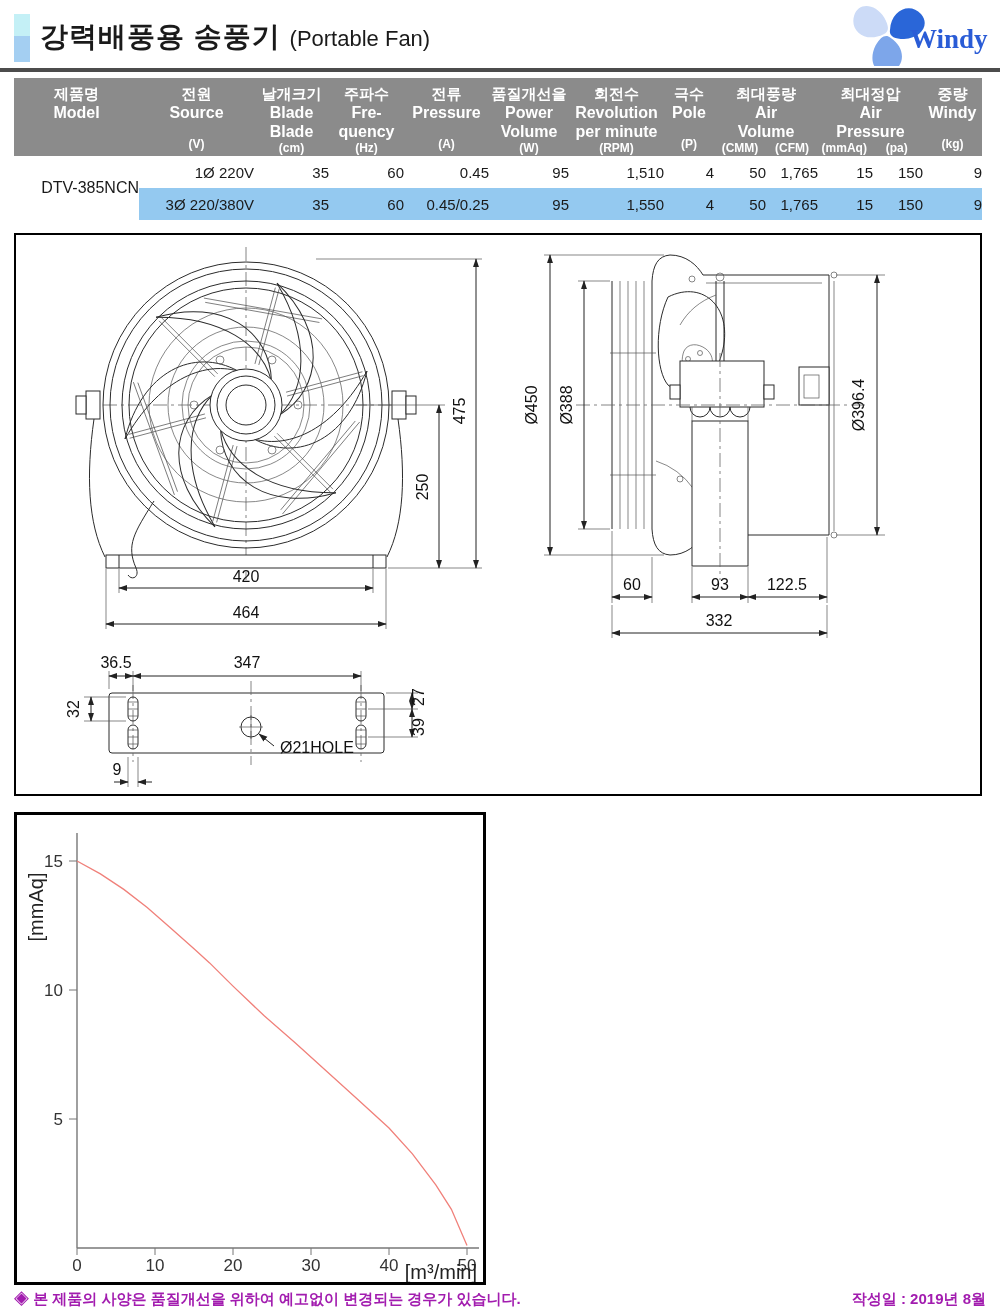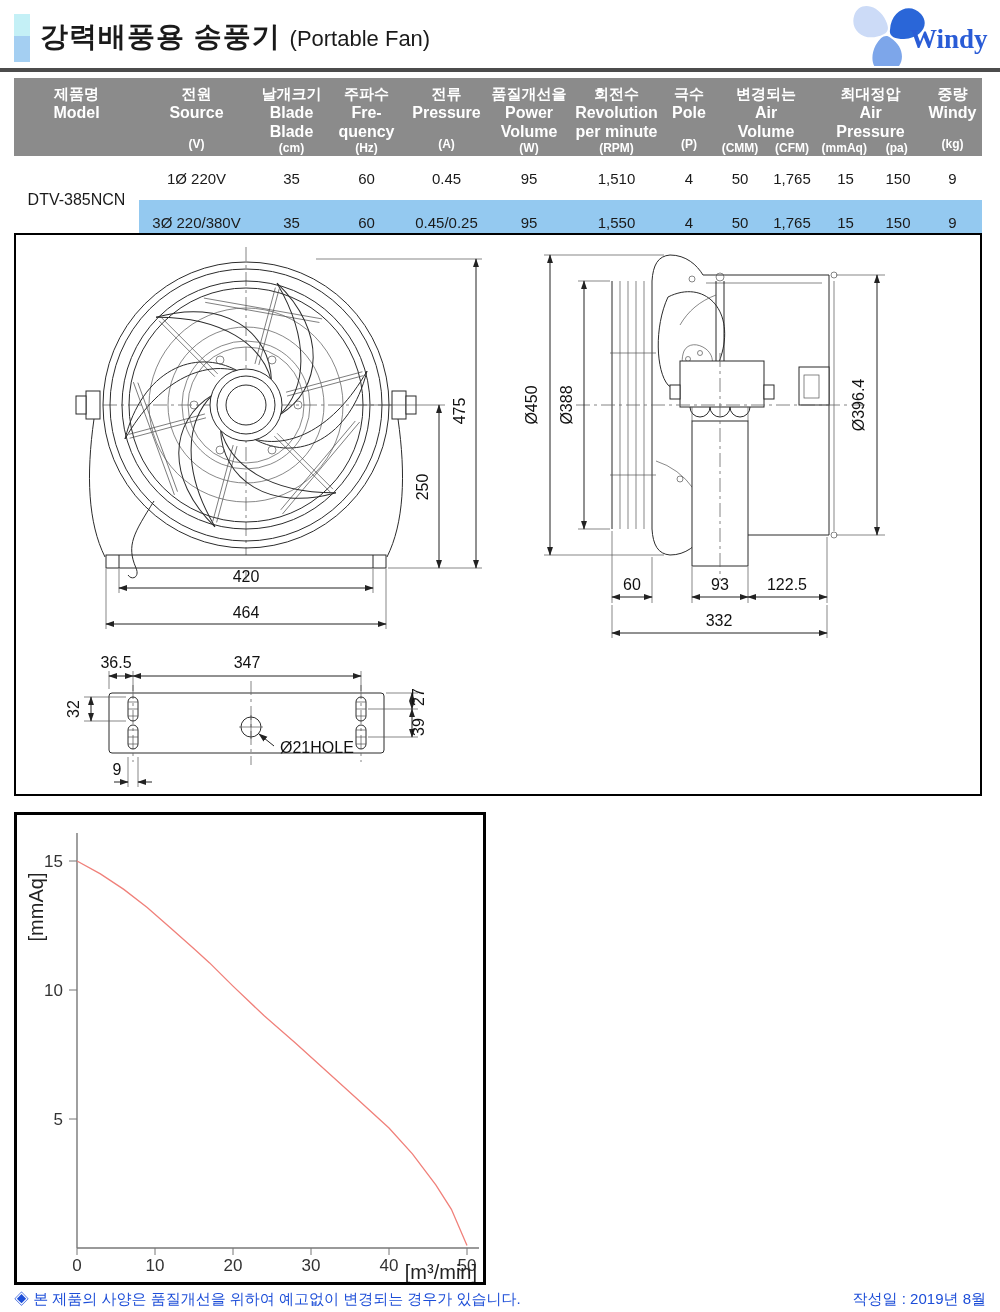--- a/index.html
+++ b/index.html
@@ -22,39 +22,39 @@
   
   .spec { position:absolute; left:14px; top:78px; width:968px; }
   table { border-collapse:collapse; table-layout:fixed; width:968px; }
   thead th { background:#8b8b8b; color:#fff; vertical-align:top; font-weight:bold; height:78px; padding:7px 0 5px 0; }
   .hcell { display:flex; flex-direction:column; align-items:center; height:66px; }
   .hko { font-size:15px; line-height:1.2; }
   .hen { font-size:16px; line-height:1.2; }
   .hunit { font-size:12px; margin-top:auto; }
   .hunits { margin-top:auto; display:flex; width:100%; }
   .hunits span { width:50%; font-size:12px;text-align:center; }
-  tbody td { text-align:center; font-size:15px; height:44px; }
+  tbody td { text-align:right; font-size:15px; height:32px; }
   td.model { font-size:16px; }
   tr.hl td { background:#94c9f0; }
 
   
   .draw-panel { position:absolute; left:14px; top:233px; width:968px; height:563px; border:2px solid #000; background:#fff; }
   .chart-panel { position:absolute; left:14px; top:812px; width:472px; height:473px; border:3px solid #000; background:#fff; }
   svg { display:block; }
   svg .ln   { stroke:#2b2b2b; stroke-width:1; fill:none; }
   svg .lnw  { stroke:#2b2b2b; stroke-width:1; fill:#fff; }
   svg .thin { stroke:#555; stroke-width:0.7; fill:none; }
   svg .cl   { stroke:#666; stroke-width:0.8; fill:none; stroke-dasharray:14 4 3 4; }
   svg .dim  { stroke:#222; stroke-width:1; fill:none; }
   svg text.dimt { font-family:"Liberation Sans",sans-serif; font-size:16px; fill:#111; stroke:none; }
   svg text.tick { font-family:"Liberation Sans",sans-serif; font-size:17px; fill:#333; }
   svg text.axis-label { font-family:"Liberation Sans",sans-serif; font-size:20px; fill:#222; }
 
   
-  .footer { position:absolute; left:0; top:1290px; width:1000px; height:22px; font-size:15px; font-weight:normal; color:#1d4ed8; }
+  .footer { position:absolute; left:0; top:1290px; width:1000px; height:22px; font-size:15px; font-weight:bold; color:#a21caf; }
   .footer .note { position:absolute; left:14px; }
   .footer .date { position:absolute; right:14px; }
 </style>
 </head>
 <body>
 
 <div class="hdr">
   <div class="accent">
     <div class="a-top" style="background:#c4f0f6"></div>
     <div class="a-bot" style="background:#a4cff2"></div>
@@ -147,21 +147,21 @@
           </th>
         <th>
             <div class="hcell">
           <span class="hko">극수</span>
           <span class="hen">Pole</span>
           <span class="hunit">(P)</span>
         </div>
           </th>
         <th colspan="2">
             <div class="hcell">
-          <span class="hko">변경되는</span>
+          <span class="hko">최대풍량</span>
           <span class="hen">Air</span>
           <span class="hen">Volume</span>
           <span class="hunits">
             <span>(CMM)</span>
             <span>(CFM)</span>
           </span>
         </div>
           </th>
         <th colspan="2">
             <div class="hcell">

